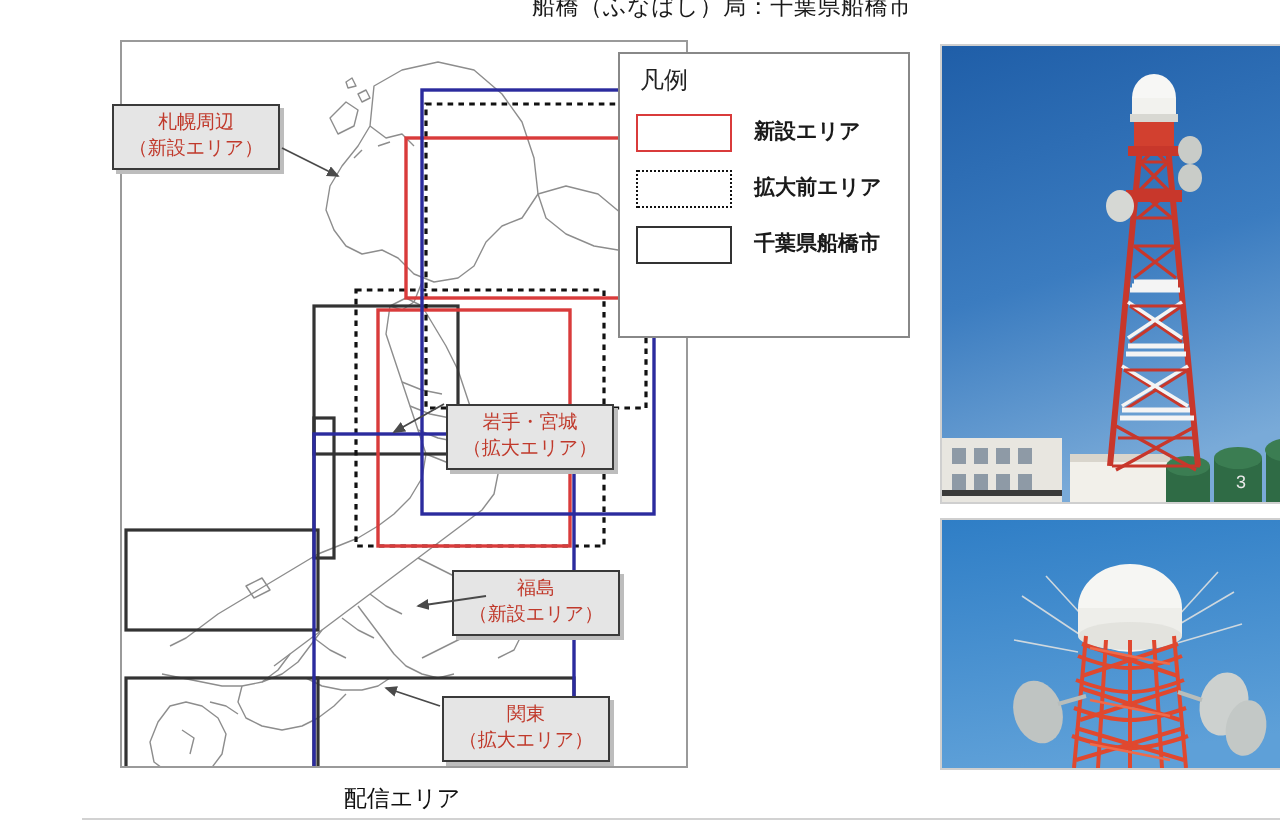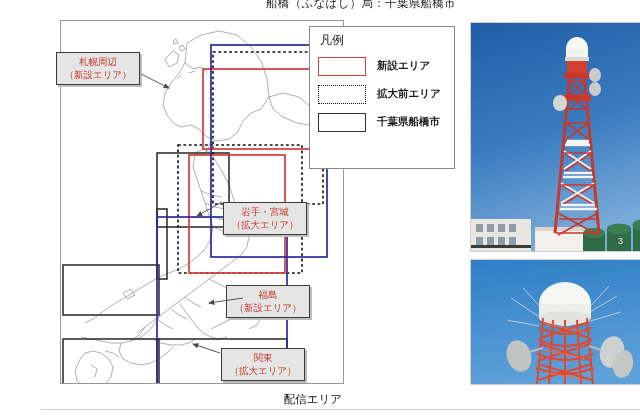--- a/index.html
+++ b/index.html
@@ -70,21 +70,21 @@
   .co-iwate{left:182px;top:202px;width:84px;}
   .co-fukushima{left:185px;top:285px;width:84px;}
   .co-kanto{left:180px;top:348px;width:84px;}
 
   .arrow-svg{position:absolute;left:0;top:0;width:640px;height:415px;pointer-events:none;}
 
   
   .caption{
     position:absolute;
     font-size:11.5px;color:#111;
-    text-align:right;white-space:nowrap;
+    text-align:center;white-space:nowrap;
   }
   .cap-left{left:19px;top:392px;width:282px;}
   .cap-right{left:398px;top:392px;width:230px;}
 
   .baseline{
     position:absolute;left:0;top:409px;width:640px;height:1px;
     background:#d2d2d2;
   }
 
   

